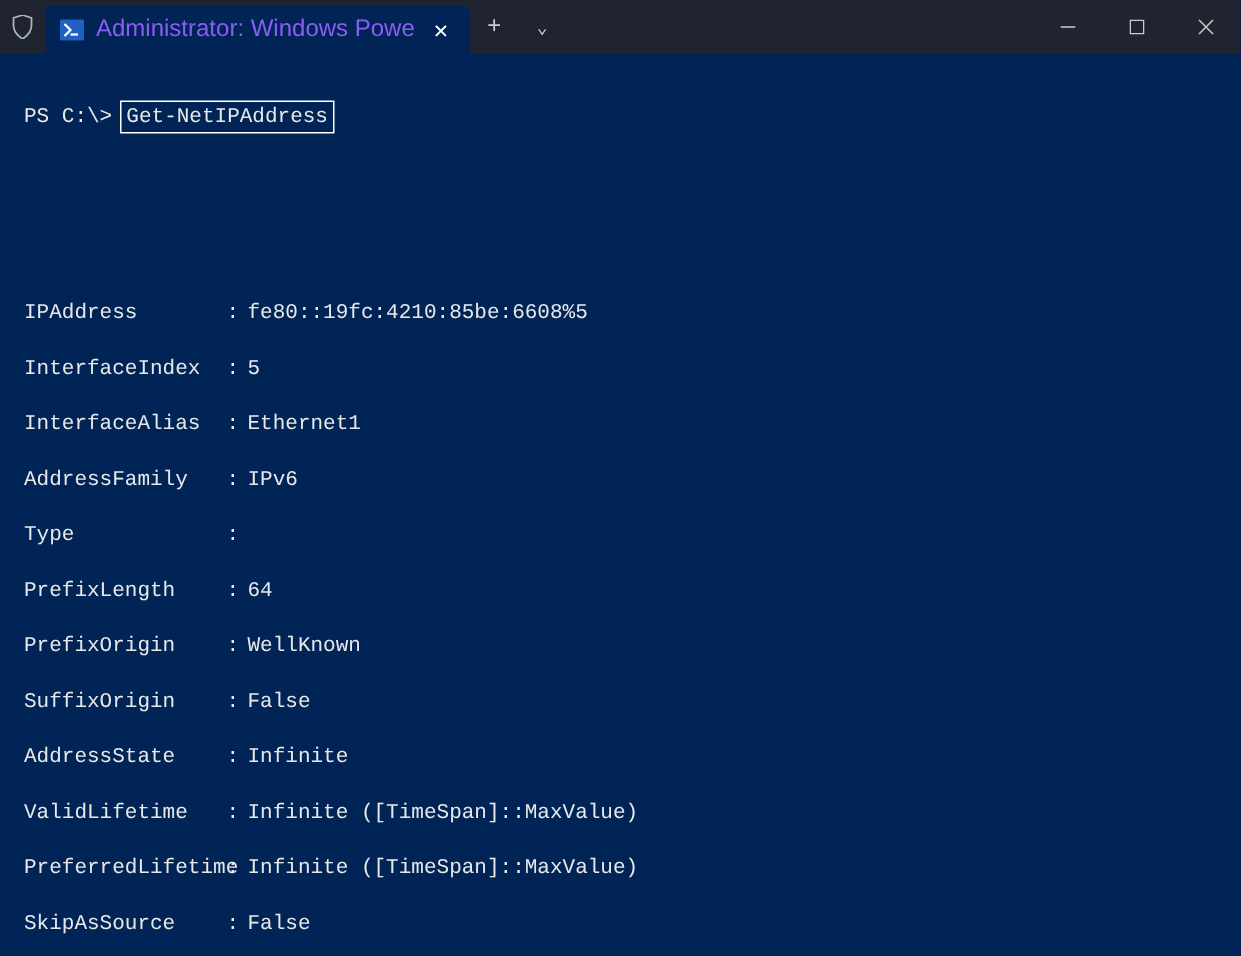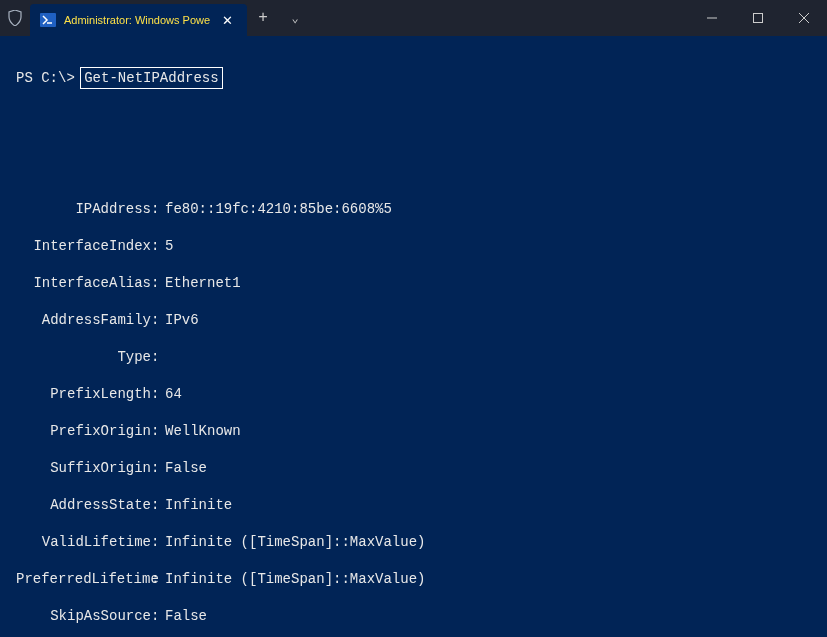--- a/index.html
+++ b/index.html
@@ -47,22 +47,22 @@
       gap: 8px;
     }
     .tab-icon {
       width: 16px;
       height: 16px;
       display: flex;
       align-items: center;
       justify-content: center;
     }
     .tab-title {
-      color: #fde047;
-      font-size: 11px;
+      color: #8b5cf6;
+      font-size: 16px;
       font-family: 'Segoe UI', sans-serif;
     }
     .tab-close {
       color: #ffffff;
       font-size: 13px;
       font-family: 'Segoe UI', sans-serif;
       padding: 0 4px;
       cursor: pointer;
     }
     .new-tab, .dropdown {
@@ -108,21 +108,20 @@
       border: 1px solid #ffffff;
       padding: 1px 3px;
       margin-left: -3px;
     }
     .row {
       display: flex;
     }
     .key {
       width: 135px;
       flex-shrink: 0;
-      text-align: right;
     }
     .sep {
       width: 14px;
       flex-shrink: 0;
     }
     .val {
       flex: 1;
     }
     .block {
       margin-top: 0;

